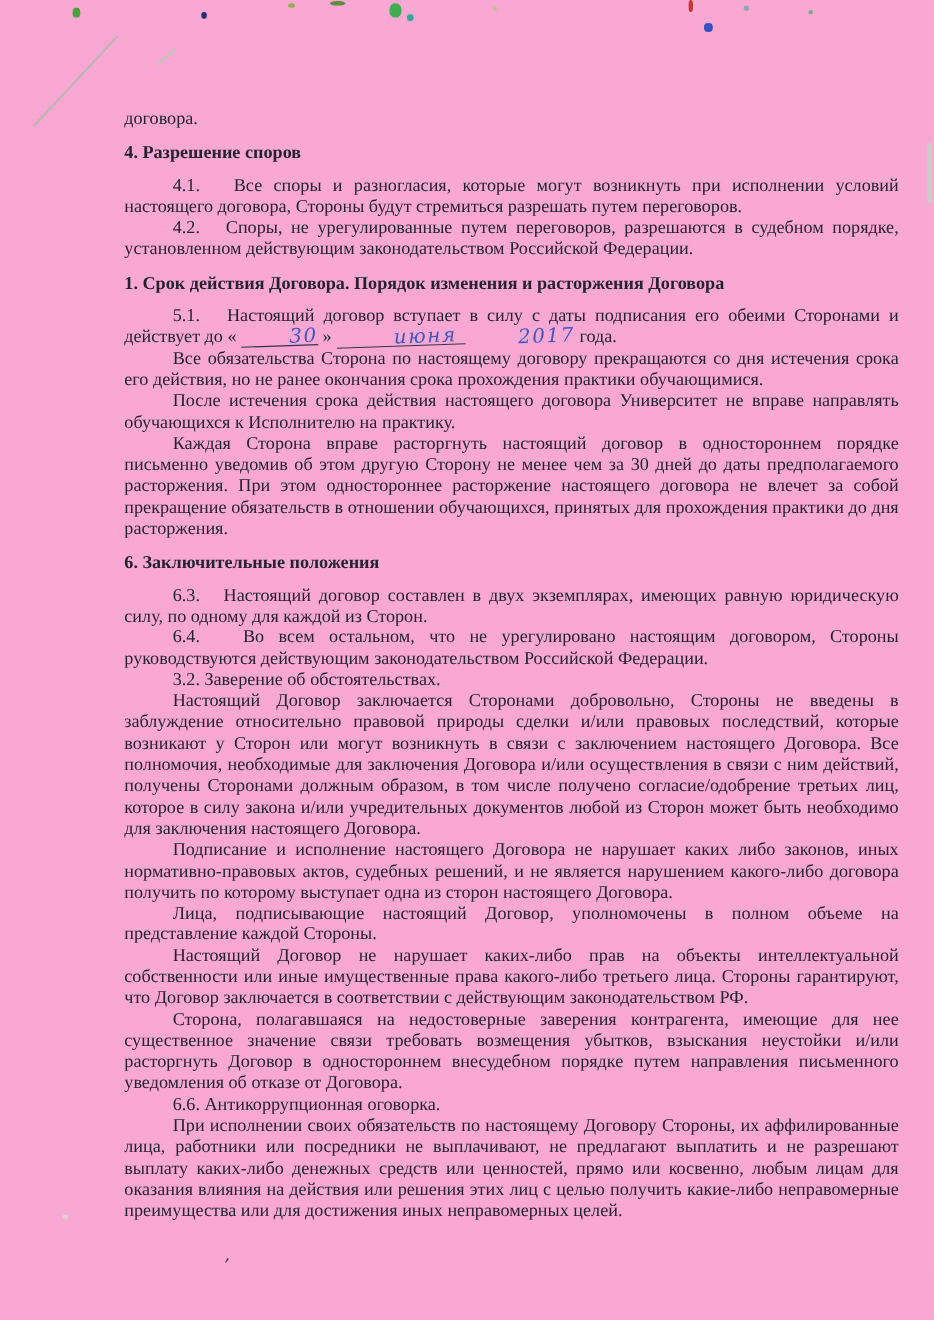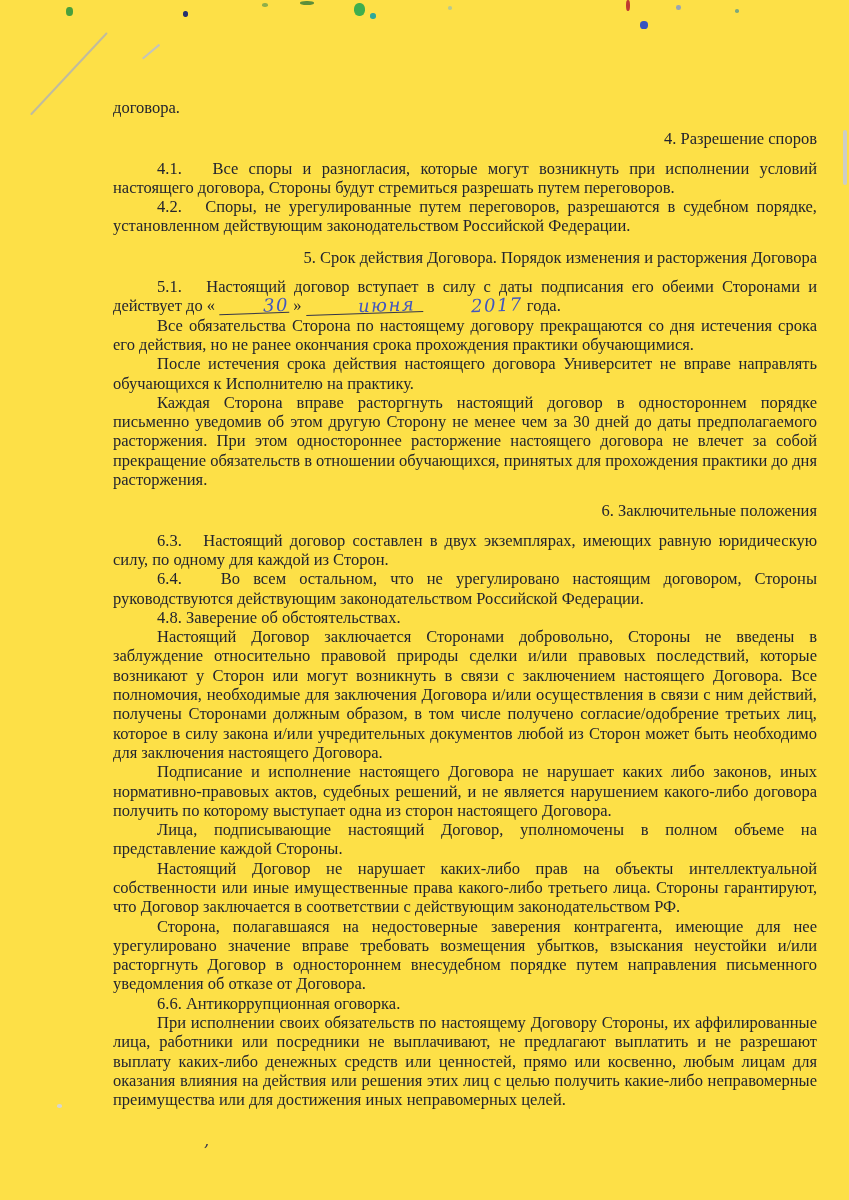--- a/index.html
+++ b/index.html
@@ -2,40 +2,40 @@
 <html><head>
 <meta charset="utf-8">
 <style>
   * { margin: 0; padding: 0; box-sizing: border-box; }
   html, body { background: #e9e9e6; }
   .page {
     position: relative;
     width: 849px;
     height: 1200px;
     margin: 0 auto;
-    background: #fde047;
+    background: #f9a8d4;
     overflow: hidden;
     font-family: "Liberation Serif", "DejaVu Serif", serif;
     color: #23242f;
   }
   .content {
     position: absolute;
     top: 98px;
     left: 113px;
     width: 704px;
     font-size: 16.5px;
     line-height: 19.3px;
     text-align: justify;
   }
   .content p { text-indent: 44px; }
   .content p.noindent { text-indent: 0; }
   .heading {
     font-size: 16.5px;
-    font-weight: normal;
-    text-align: right;
+    font-weight: bold;
+    text-align: left;
     text-indent: 0;
     margin: 12px 0 10px 0;
   }
   
   .hw {
     font-family: "DejaVu Serif", serif;
     font-style: italic;
     color: #4156c0;
     font-size: 18px;
     letter-spacing: 1.5px;
@@ -108,38 +108,38 @@
   <div class="edge-smudge"></div>
 
   <div class="content">
 
     <p class="noindent">договора.</p>
 
     <h2 class="heading">4. Разрешение споров</h2>
     <p>4.1.&nbsp;&nbsp; Все споры и разногласия, которые могут возникнуть при исполнении условий настоящего договора, Стороны будут стремиться разрешать путем переговоров.</p>
     <p>4.2.&nbsp;&nbsp; Споры, не урегулированные путем переговоров, разрешаются в судебном порядке, установленном действующим законодательством Российской Федерации.</p>
 
-    <h2 class="heading">5. Срок действия Договора. Порядок изменения и расторжения Договора</h2>
+    <h2 class="heading">1. Срок действия Договора. Порядок изменения и расторжения Договора</h2>
     <p><span>5.1.&nbsp;&nbsp; Настоящий договор вступает в силу с даты подписания его обеими Сторонами и действует до «&nbsp;</span><span class="hw blank day">30</span><span>&nbsp;»</span>
       <span class="hw blank month">июня</span>
       <span class="hw">2017</span>
       <span>года.</span></p>
     <p>Все обязательства Сторона по настоящему договору прекращаются со дня истечения срока его действия, но не ранее окончания срока прохождения практики обучающимися.</p>
     <p>После истечения срока действия настоящего договора Университет не вправе направлять обучающихся к Исполнителю на практику.</p>
     <p>Каждая Сторона вправе расторгнуть настоящий договор в одностороннем порядке письменно уведомив об этом другую Сторону не менее чем за 30 дней до даты предполагаемого расторжения. При этом одностороннее расторжение настоящего договора не влечет за собой прекращение обязательств в отношении обучающихся, принятых для прохождения практики до дня расторжения.</p>
 
     <h2 class="heading">6. Заключительные положения</h2>
     <p>6.3.&nbsp;&nbsp; Настоящий договор составлен в двух экземплярах, имеющих равную юридическую силу, по одному для каждой из Сторон.</p>
     <p>6.4.&nbsp;&nbsp; Во всем остальном, что не урегулировано настоящим договором, Стороны руководствуются действующим законодательством Российской Федерации.</p>
-    <p>4.8. Заверение об обстоятельствах.</p>
+    <p>3.2. Заверение об обстоятельствах.</p>
     <p>Настоящий Договор заключается Сторонами добровольно, Стороны не введены в заблуждение относительно правовой природы сделки и/или правовых последствий, которые возникают у Сторон или могут возникнуть в связи с заключением настоящего Договора. Все полномочия, необходимые для заключения Договора и/или осуществления в связи с ним действий, получены Сторонами должным образом, в том числе получено согласие/одобрение третьих лиц, которое в силу закона и/или учредительных документов любой из Сторон может быть необходимо для заключения настоящего Договора.</p>
     <p>Подписание и исполнение настоящего Договора не нарушает каких либо законов, иных нормативно-правовых актов, судебных решений, и не является нарушением какого-либо договора получить по которому выступает одна из сторон настоящего Договора.</p>
     <p>Лица, подписывающие настоящий Договор, уполномочены в полном объеме на представление каждой Стороны.</p>
     <p>Настоящий Договор не нарушает каких-либо прав на объекты интеллектуальной собственности или иные имущественные права какого-либо третьего лица. Стороны гарантируют, что Договор заключается в соответствии с действующим законодательством РФ.</p>
-    <p>Сторона, полагавшаяся на недостоверные заверения контрагента, имеющие для нее урегулировано значение вправе требовать возмещения убытков, взыскания неустойки и/или расторгнуть Договор в одностороннем внесудебном порядке путем направления письменного уведомления об отказе от Договора.</p>
+    <p>Сторона, полагавшаяся на недостоверные заверения контрагента, имеющие для нее существенное значение связи требовать возмещения убытков, взыскания неустойки и/или расторгнуть Договор в одностороннем внесудебном порядке путем направления письменного уведомления об отказе от Договора.</p>
     <p>6.6. Антикоррупционная оговорка.</p>
     <p>При исполнении своих обязательств по настоящему Договору Стороны, их аффилированные лица, работники или посредники не выплачивают, не предлагают выплатить и не разрешают выплату каких-либо денежных средств или ценностей, прямо или косвенно, любым лицам для оказания влияния на действия или решения этих лиц с целью получить какие-либо неправомерные преимущества или для достижения иных неправомерных целей.</p>
 
   </div>
 
   <span class="stray">ʼ</span>
 
 </div>
 
 </body></html>

